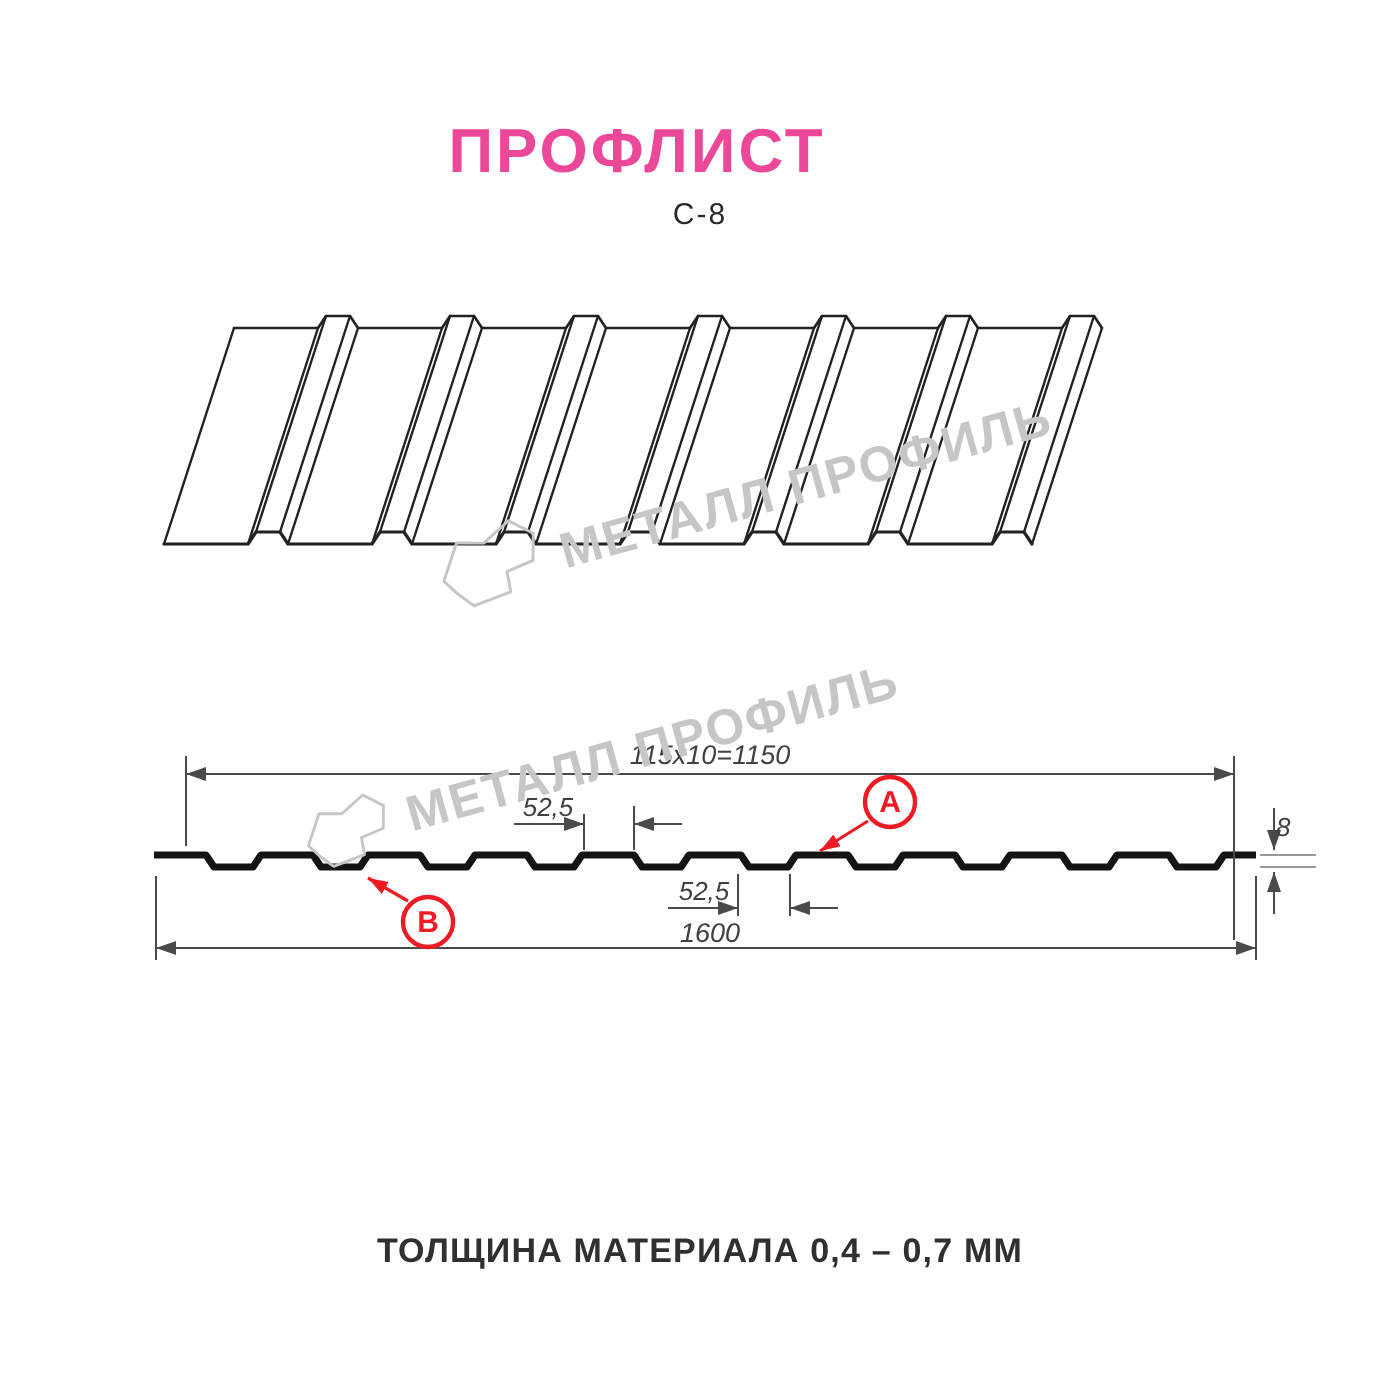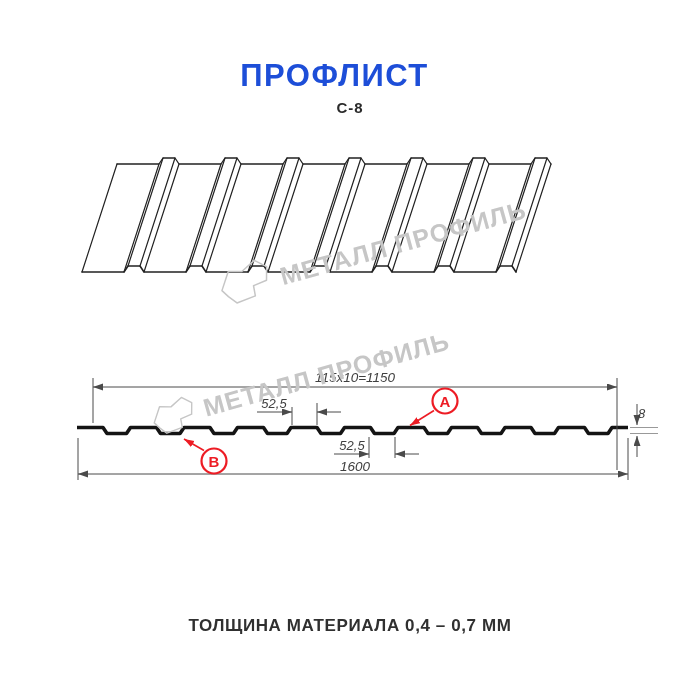--- a/index.html
+++ b/index.html
@@ -2,26 +2,26 @@
 <html><head>
 <meta charset="utf-8">
 <style>
   html,body{margin:0;padding:0;}
   body{
     width:700px;height:700px;background:#ffffff;position:relative;
     font-family:"Liberation Sans", sans-serif;overflow:hidden;
   }
   .abs{position:absolute;}
   .page-title{
-    top:58px;left:16px;width:637px;text-align:center;
-    font-size:31px;font-weight:800;letter-spacing:1.5px;color:#1d4ed8;
+    top:58px;left:0;width:637px;text-align:center;
+    font-size:31px;font-weight:800;letter-spacing:1.5px;color:#ec4899;
   }
   .page-subtitle{
     top:99px;left:0;width:700px;text-align:center;
-    font-size:15px;font-weight:700;letter-spacing:1px;color:#2a2a2a;
+    font-size:15px;font-weight:400;letter-spacing:1px;color:#2a2a2a;
   }
   .footer-note{
     top:616px;left:0;width:700px;text-align:center;
     font-size:17px;font-weight:600;letter-spacing:0.6px;color:#303030;
   }
   svg{display:block;}
   .dim-label{
     color:#404040;font-size:13px;line-height:13px;white-space:nowrap;text-align:center;font-style:italic;
   }
   .dim-label.big{font-size:13.5px;}

